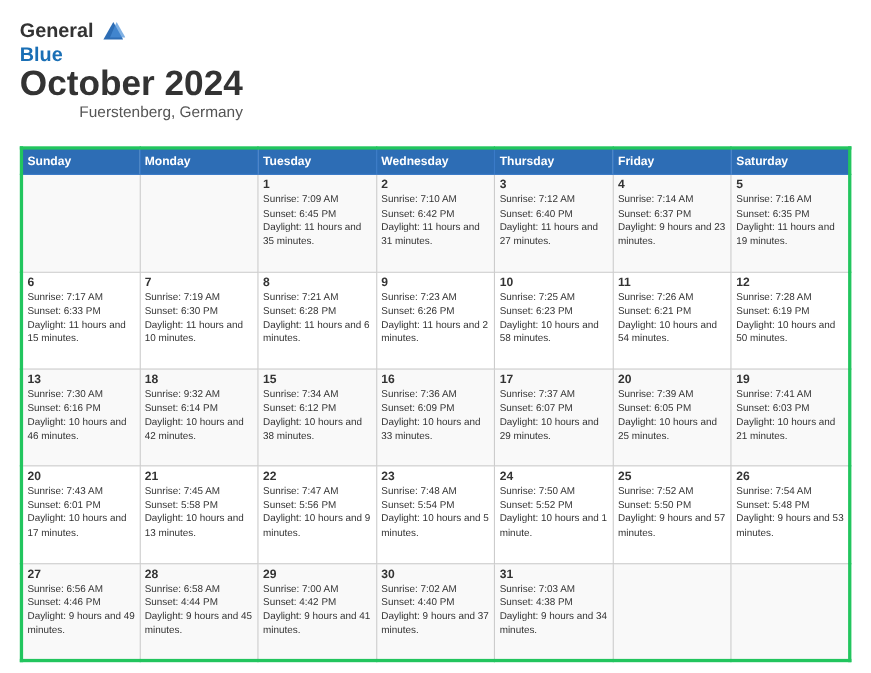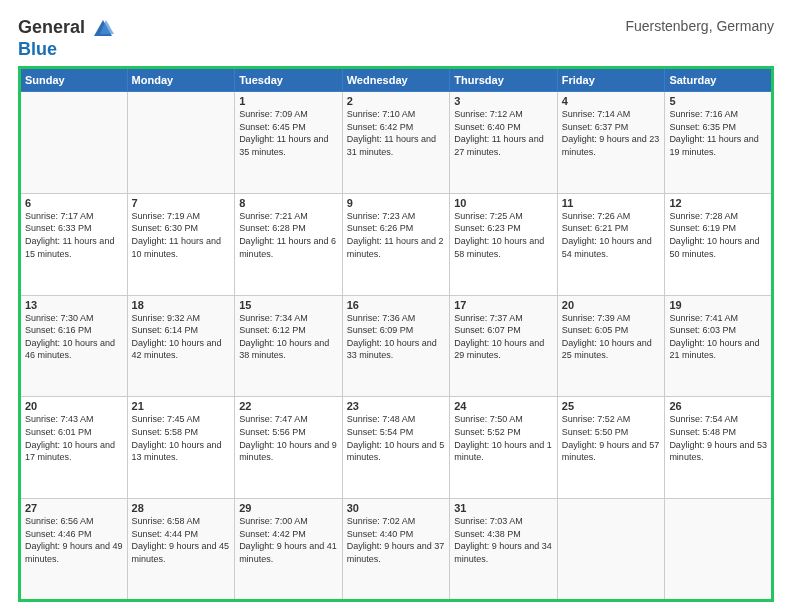--- a/index.html
+++ b/index.html
@@ -14,21 +14,22 @@
       width: 792px;
       height: 612px;
       padding: 18px 18px 10px 18px;
       display: flex;
       flex-direction: column;
     }
     .header {
       display: flex;
       justify-content: space-between;
       align-items: flex-start;
-      margin-bottom: 8px;
+      margin-bottom: 24px;
+      flex-direction: column;
     }
     .logo {
       display: flex;
       flex-direction: column;
       align-items: flex-start;
     }
     .logo-general {
       font-size: 18px;
       font-weight: bold;
       color: #333;
@@ -121,20 +122,21 @@
             <polygon points="11,2 20,18 2,18" fill="#2d6db5"></polygon>
             <polygon points="14,2 22,16 8,16" fill="#4a90d9" opacity="0.7"></polygon>
           </svg>
         </div>
       </div>
       <div class="logo-row">
         <span class="logo-blue">Blue</span>
       </div>
     </div>
     <div class="title-block">
+      <div class="calendar-title">October 2024</div>
       <div class="calendar-subtitle">Fuerstenberg, Germany</div>
     </div>
   </div>
 
   <table class="calendar">
     <thead>
       <tr>
         <th>Sunday</th>
         <th>Monday</th>
         <th>Tuesday</th>

